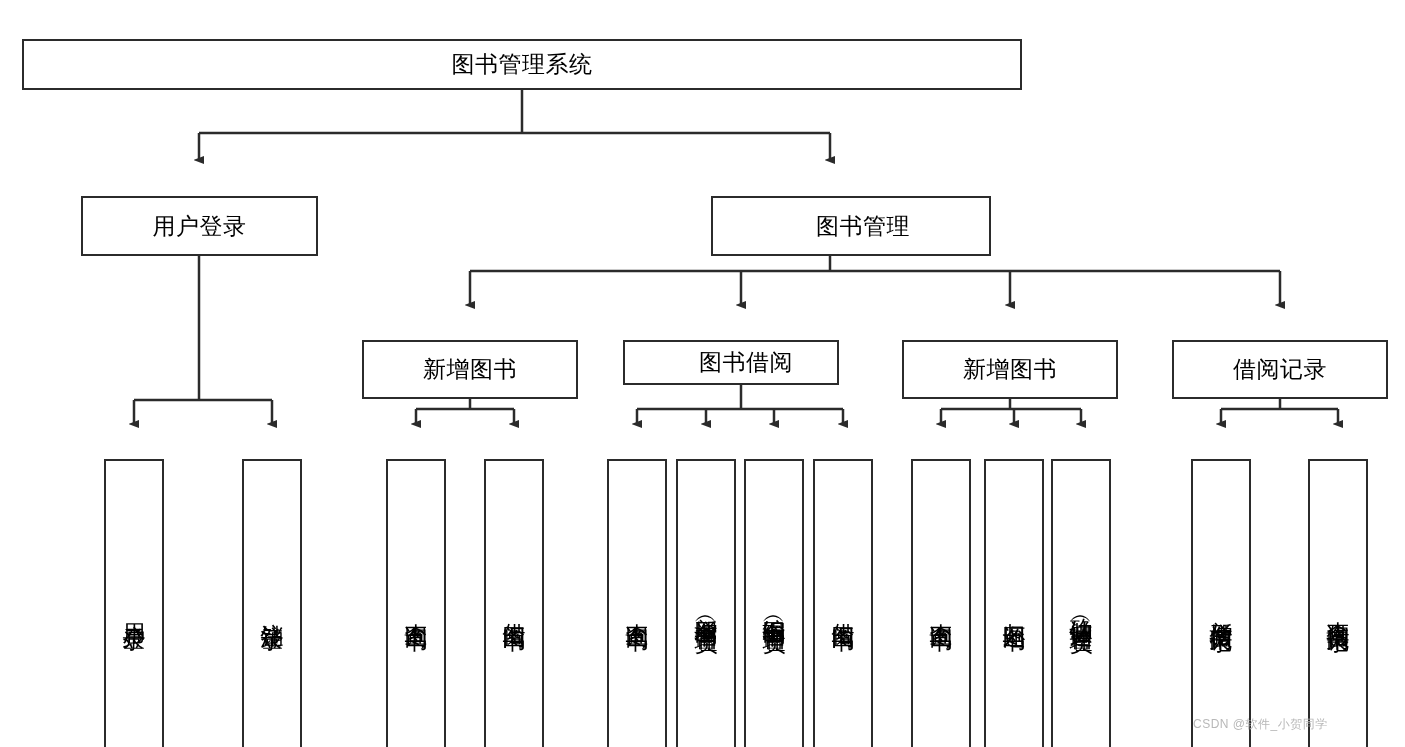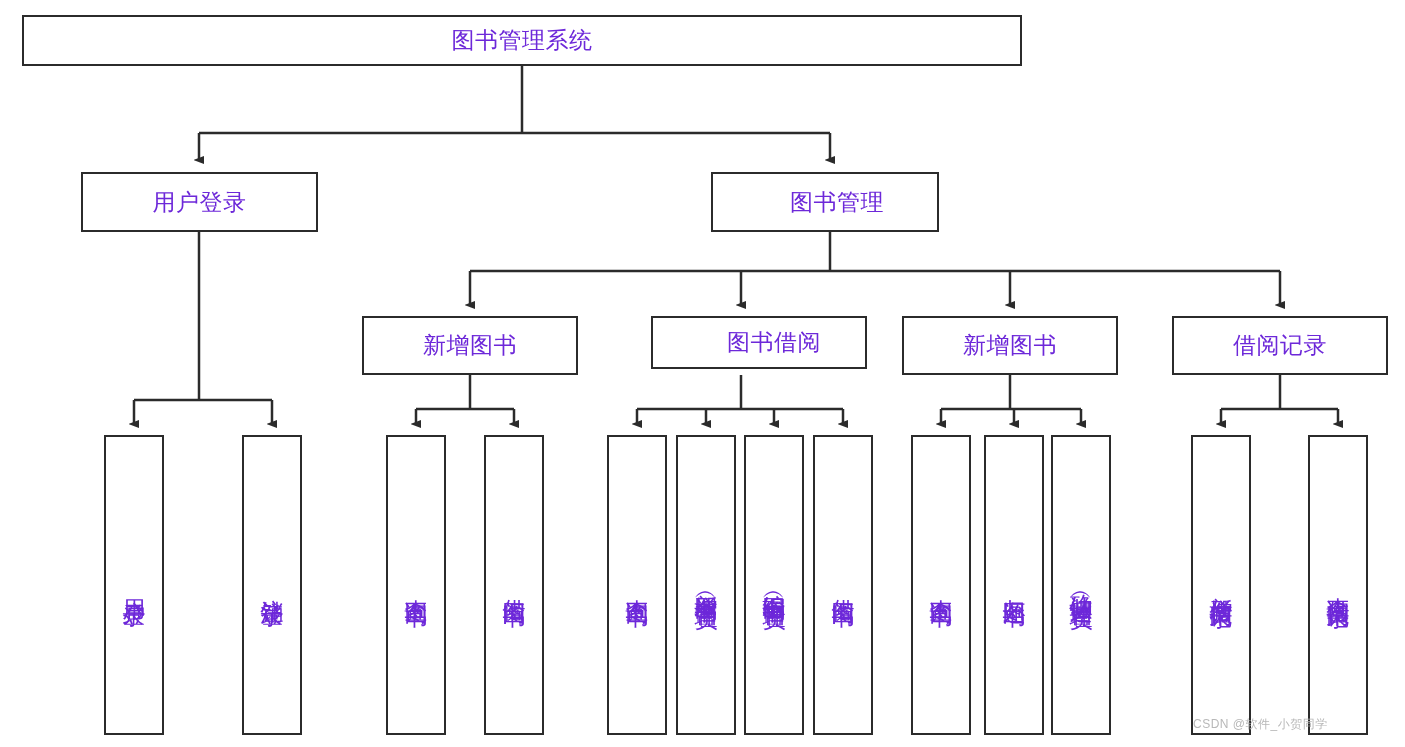--- a/index.html
+++ b/index.html
@@ -25,21 +25,22 @@
     height: 747px;
   }
   .node {
     position: absolute;
     box-sizing: border-box;
     border: 2.5px solid #2b2b2b;
     background: #ffffff;
     display: flex;
     align-items: center;
     justify-content: center;
-    color: #6d28d9;
+    color: #000000;
+    margin-top: 24px;
   }
   .node.horiz {
     font-size: 23px;
     letter-spacing: 0.5px;
   }
   .node.vert {
     writing-mode: vertical-rl;
     text-orientation: upright;
     font-size: 23px;
     letter-spacing: 2px;
@@ -119,28 +120,28 @@
     </g>
   </svg>
 
   <div class="node horiz" style="left:22px;top:15px;width:1000px;height:51px;">
     <span>图书管理系统</span>
   </div>
 
   <div class="node horiz" style="left:81px;top:172px;width:237px;height:60px;">
     <span>用户登录</span>
   </div>
-  <div class="node horiz" style="left:711px;top:172px;width:228px;height:60px;padding-left:24px;">
+  <div class="node horiz" style="left:711px;top:172px;width:280px;height:60px;padding-left:24px;">
     <span>图书管理</span>
   </div>
 
   <div class="node horiz" style="left:362px;top:316px;width:216px;height:59px;">
     <span>新增图书</span>
   </div>
-  <div class="node horiz" style="left:651px;top:316px;width:216px;height:53px;padding-left:30px;">
+  <div class="node horiz" style="left:623px;top:316px;width:216px;height:45px;padding-left:30px;">
     <span>图书借阅</span>
   </div>
   <div class="node horiz" style="left:902px;top:316px;width:216px;height:59px;">
     <span>新增图书</span>
   </div>
   <div class="node horiz" style="left:1172px;top:316px;width:216px;height:59px;">
     <span>借阅记录</span>
   </div>
 
   <div class="node vert" style="left:104px;top:435px;width:60px;height:300px;">

